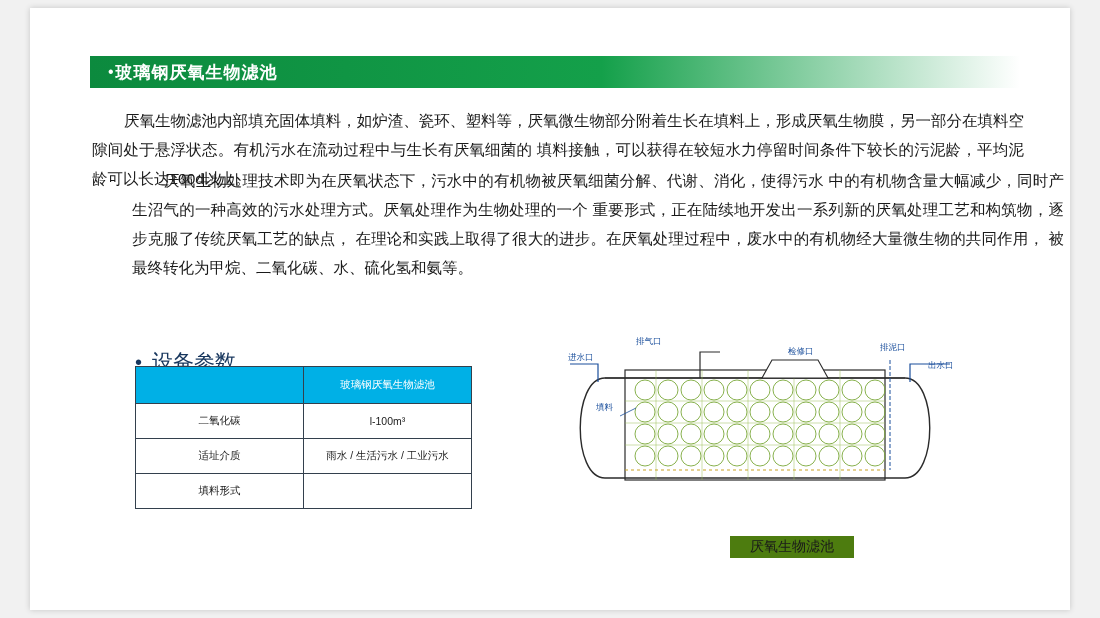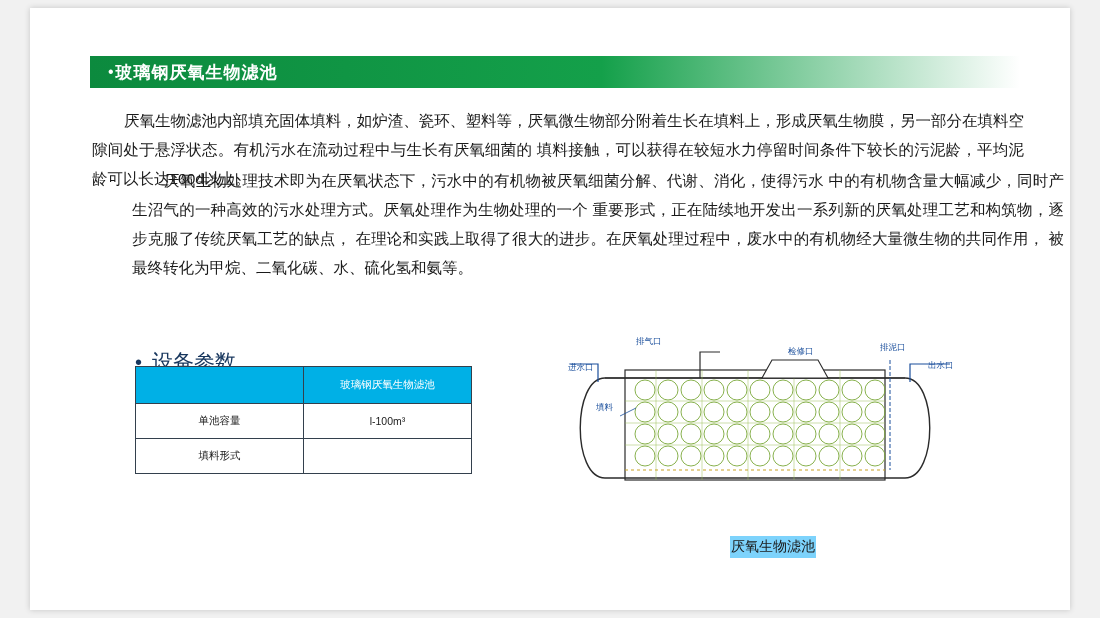--- a/index.html
+++ b/index.html
@@ -107,22 +107,22 @@
     top: 330px;
     width: 420px;
     height: 180px;
   }
   .fig-caption {
     position: absolute;
     left: 700px;
     top: 528px;
     font-size: 14px;
     color: #1a1a1a;
-    background: #7dd3fc;
-    padding: 2px 1px;
+    background: #4d7c0f;
+    padding: 2px 20px;
   }
   .fig-label {
     position: absolute;
     font-size: 8.5px;
     color: #1b4f9c;
     white-space: nowrap;
   }
 </style>
 </head>
 <body>
@@ -142,22 +142,26 @@
     <span>设备参数</span>
   </div>
 
   <table class="params">
     <tbody>
         <tr class="head">
       <td class="c1"></td>
       <td class="c2">玻璃钢厌氧生物滤池</td>
     </tr>
     <tr>
-      <td class="c1">单池容量</td>
+      <td class="c1">二氧化碳</td>
       <td class="c2">l-100m³</td>
+    </tr>
+    <tr>
+      <td class="c1">适址介质</td>
+      <td class="c2">雨水 / 生活污水 / 工业污水</td>
     </tr>
     <tr>
       <td class="c1">填料形式</td>
       <td class="c2"></td>
     </tr>
   </tbody>
     </table>
 
   <div class="figure">
     <svg width="420" height="180" viewBox="0 0 420 180" xmlns="http://www.w3.org/2000/svg">
@@ -242,21 +246,21 @@
 
       <path d="M 20 26 L 48 26 L 48 44" fill="none" stroke="#1b4f9c" stroke-width="1.2"></path>
 
       <path d="M 360 44 L 360 26 L 400 26" fill="none" stroke="#1b4f9c" stroke-width="1.2"></path>
 
       <path d="M 340 22 L 340 132" fill="none" stroke="#1b4f9c" stroke-width="1" stroke-dasharray="4 2"></path>
 
       <line x1="70" y1="78" x2="86" y2="70" stroke="#1b4f9c" stroke-width="0.8"></line>
     </svg>
 
-    <span class="fig-label" style="left:18px; top:14px;margin-top:10px;">进水口</span>
+    <span class="fig-label" style="left:18px; top:14px;">进水口</span>
     <span class="fig-label" style="left:86px; top:-2px;text-align:center;">排气口</span>
     <span class="fig-label" style="left:205px; top:8px;margin-left:33px;">检修口</span>
     <span class="fig-label" style="left:330px; top:4px;">排泥口</span>
     <span class="fig-label" style="left:378px; top:22px;">出水口</span>
     <span class="fig-label" style="left:46px; top:64px;">填料</span>
   </div>
 
   <div class="fig-caption">厌氧生物滤池</div>
 
 </div>

